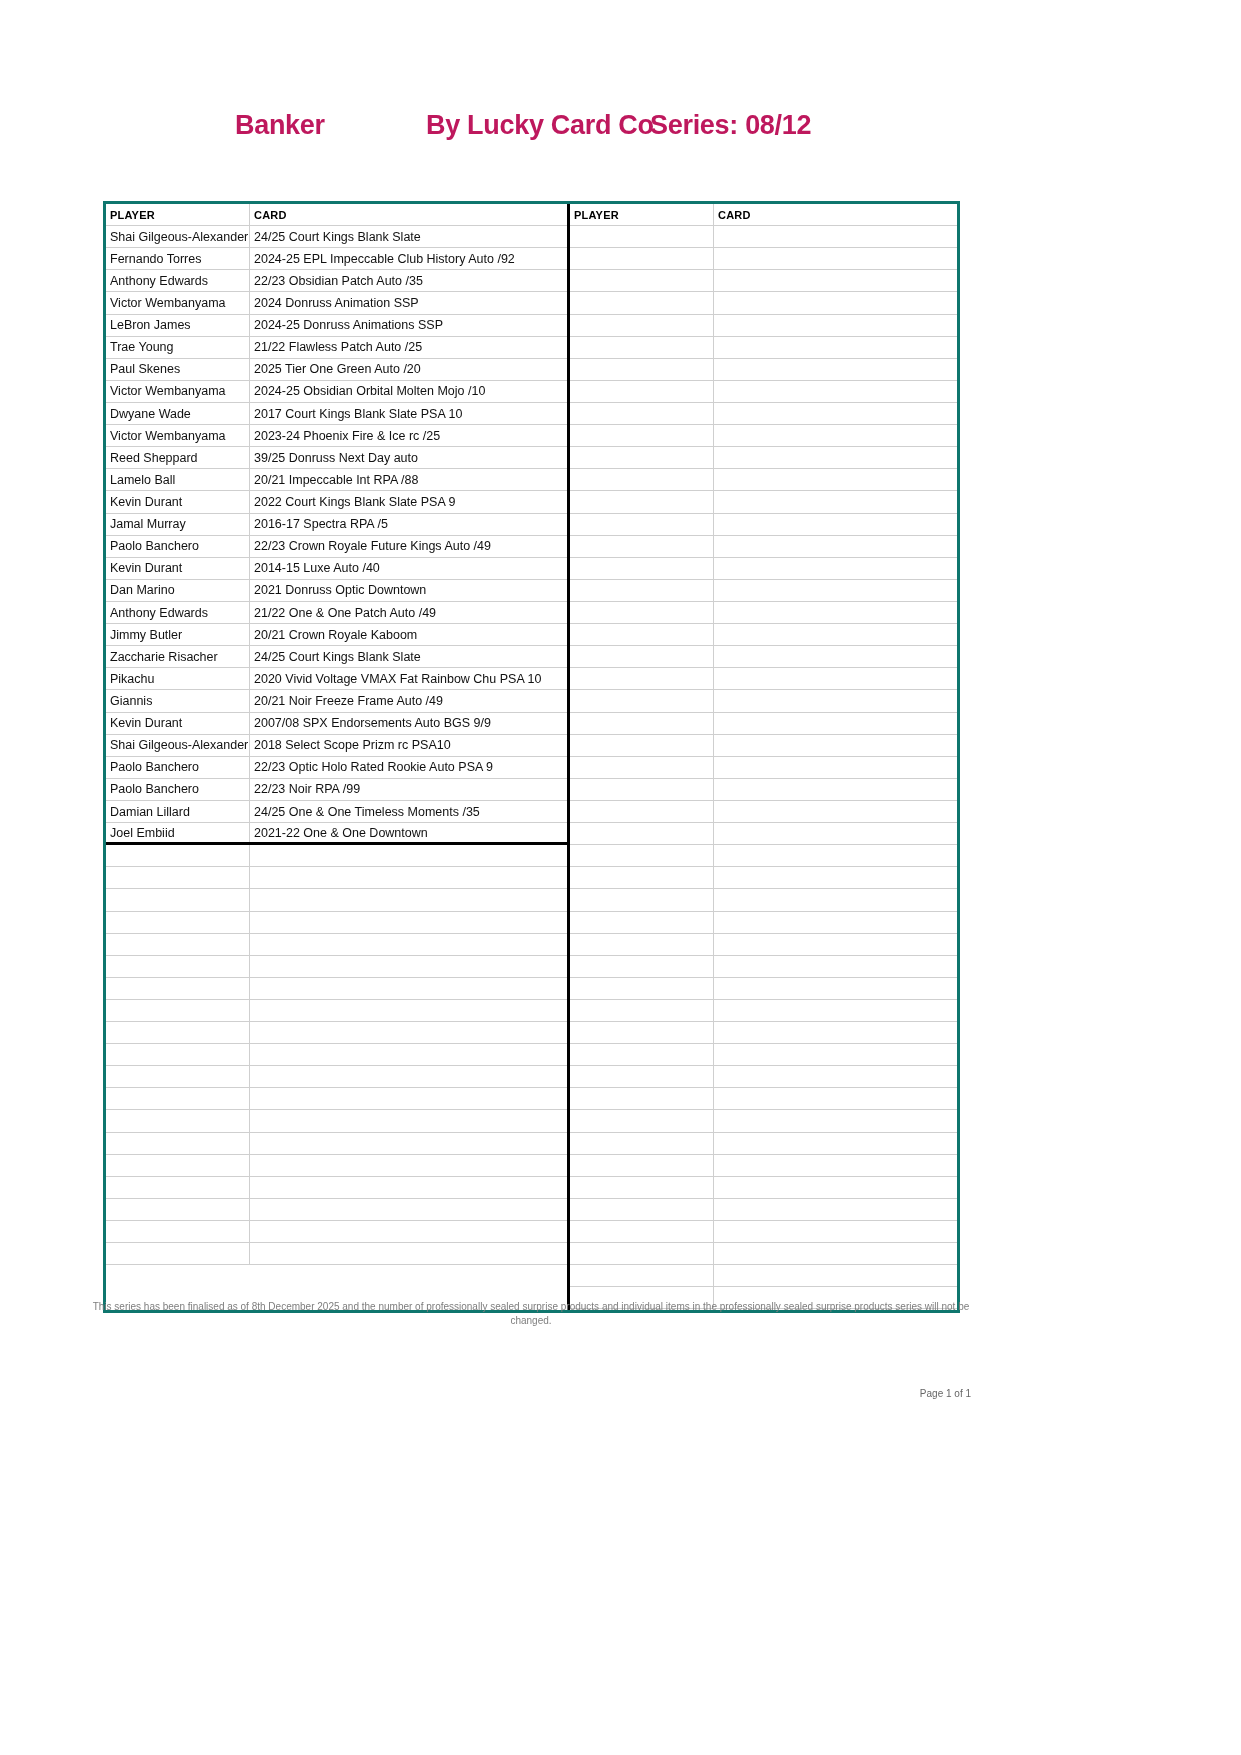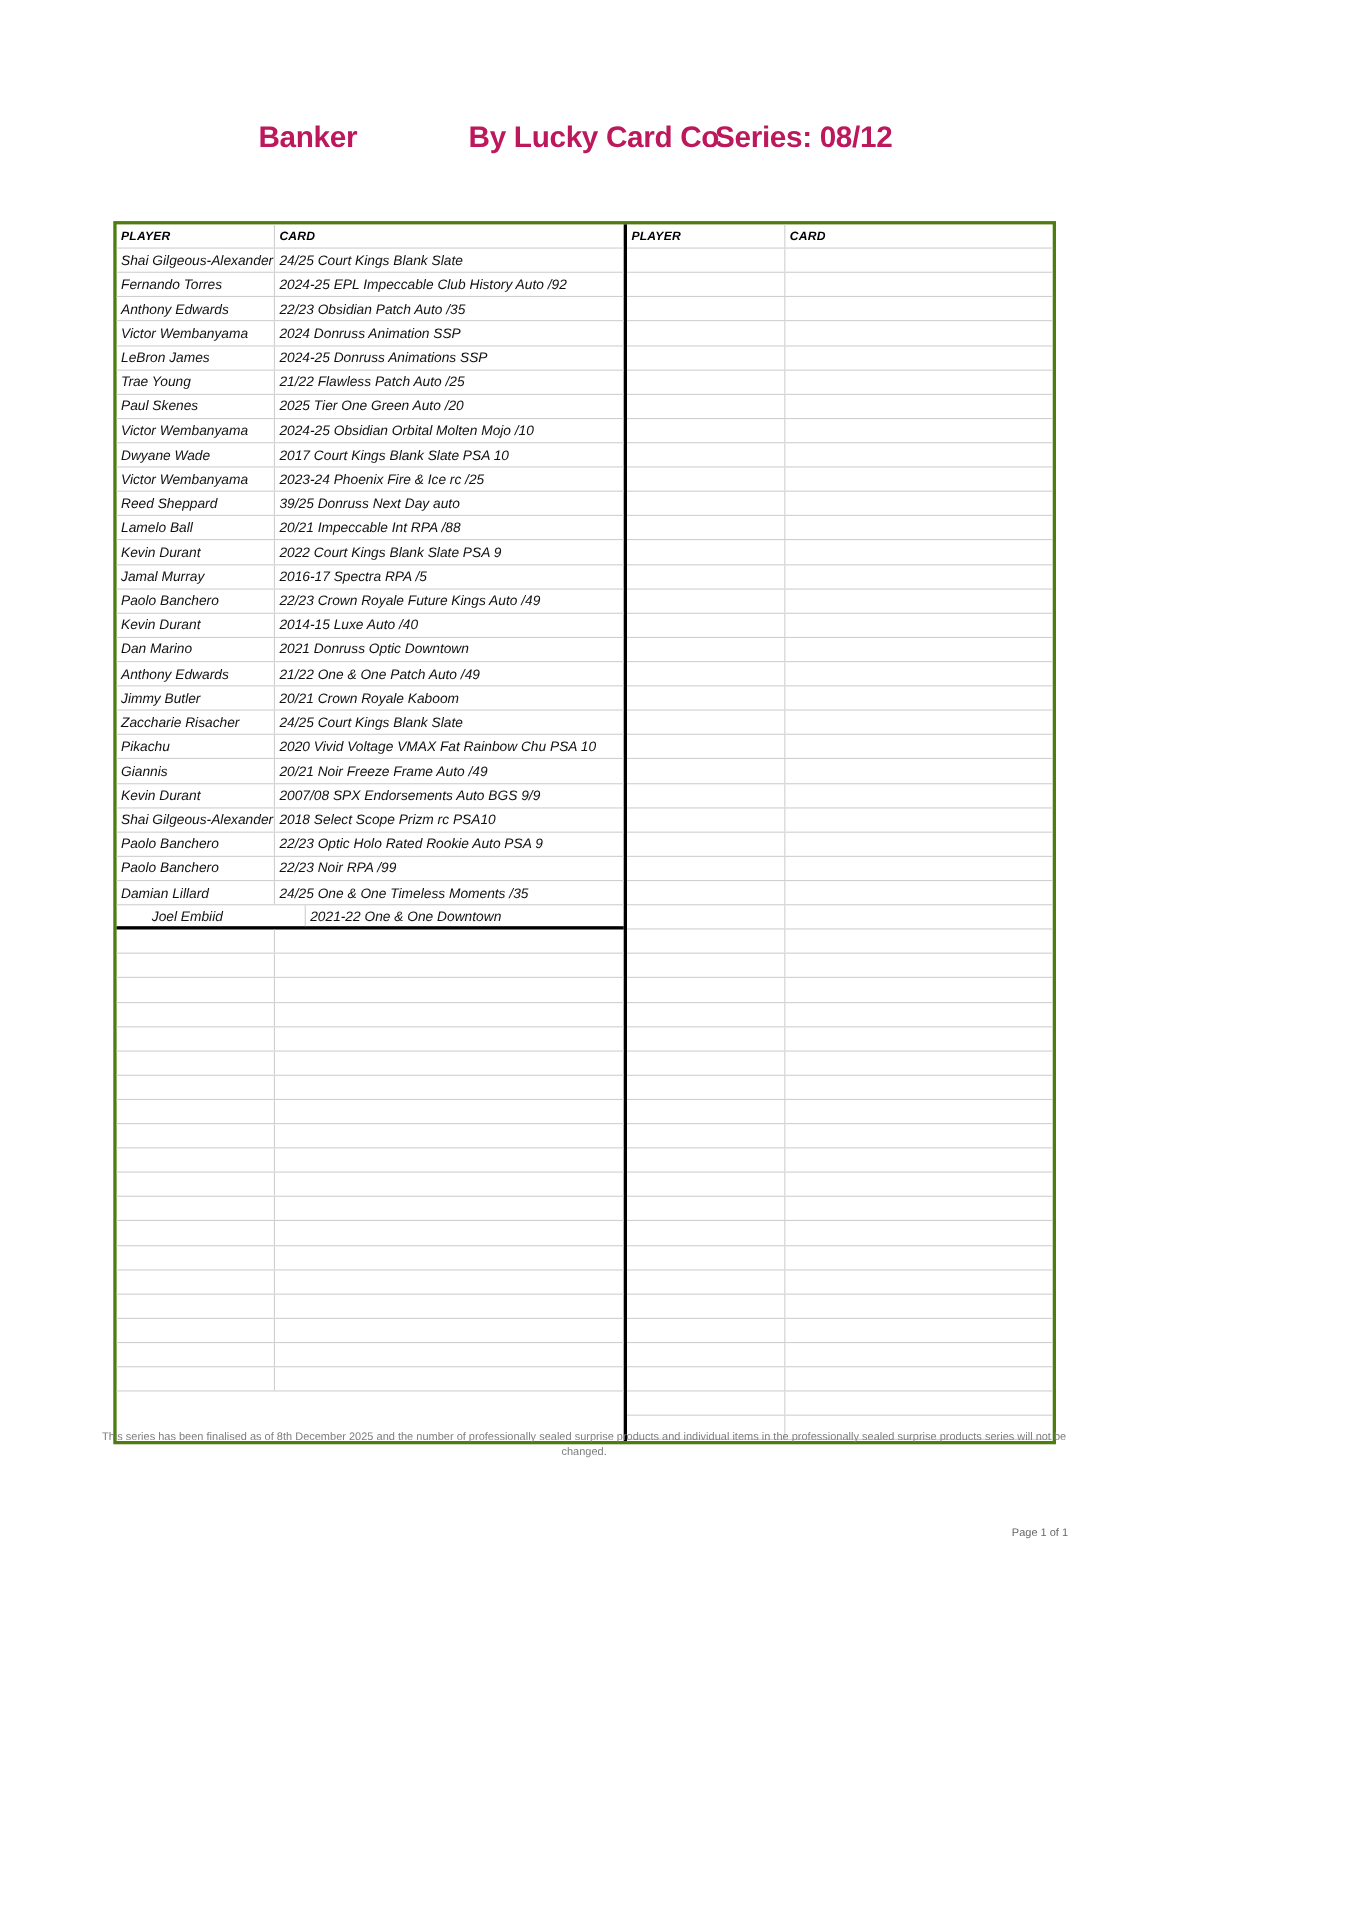--- a/index.html
+++ b/index.html
@@ -8,27 +8,27 @@
 
   
   .titlebar{position:absolute;top:110px;left:0;width:100%;height:36px;}
   .t{position:absolute;font-size:27px;font-weight:600;letter-spacing:-0.3px;color:#be185d;white-space:nowrap;}
   .t.banker{left:235px;}
   .t.byline{left:426px;}
   .t.series{left:650px;}
 
   
   .sheet{position:absolute;left:103px;top:201px;width:857px;height:1112px;
-         border:3px solid #4d7c0f;box-sizing:border-box;display:flex;background:#fff;font-style:italic;}
+         border:3px solid #0f766e;box-sizing:border-box;display:flex;background:#fff;}
   .col{box-sizing:border-box;display:flex;flex-direction:column;}
   .col.left{width:464px;border-right:3px solid #000;}
   .col.right{flex:1;}
 
   .hrow,.row{display:flex;height:22.12px;box-sizing:border-box;border-bottom:1px solid #cfcfcf;flex-shrink:0;}
-  .row.block-end{border-bottom:3px solid #000;padding-left:28px;}
+  .row.block-end{border-bottom:3px solid #000;}
   .cell{display:flex;align-items:center;padding:0 4px;box-sizing:border-box;
         white-space:nowrap;overflow:hidden;font-size:12.5px;color:#111;}
   .cell.p{width:144px;flex-shrink:0;border-right:1px solid #cfcfcf;}
   .cell.c{flex:1;}
   .cell.h{font-weight:bold;font-size:11px;color:#000;letter-spacing:0.2px;}
 
   
   .footnote{position:absolute;left:91px;top:1300px;width:880px;text-align:center;
             font-size:10px;line-height:13.5px;color:#7e7e7e;}
   .pageno{position:absolute;left:91px;top:1388px;width:880px;text-align:right;

